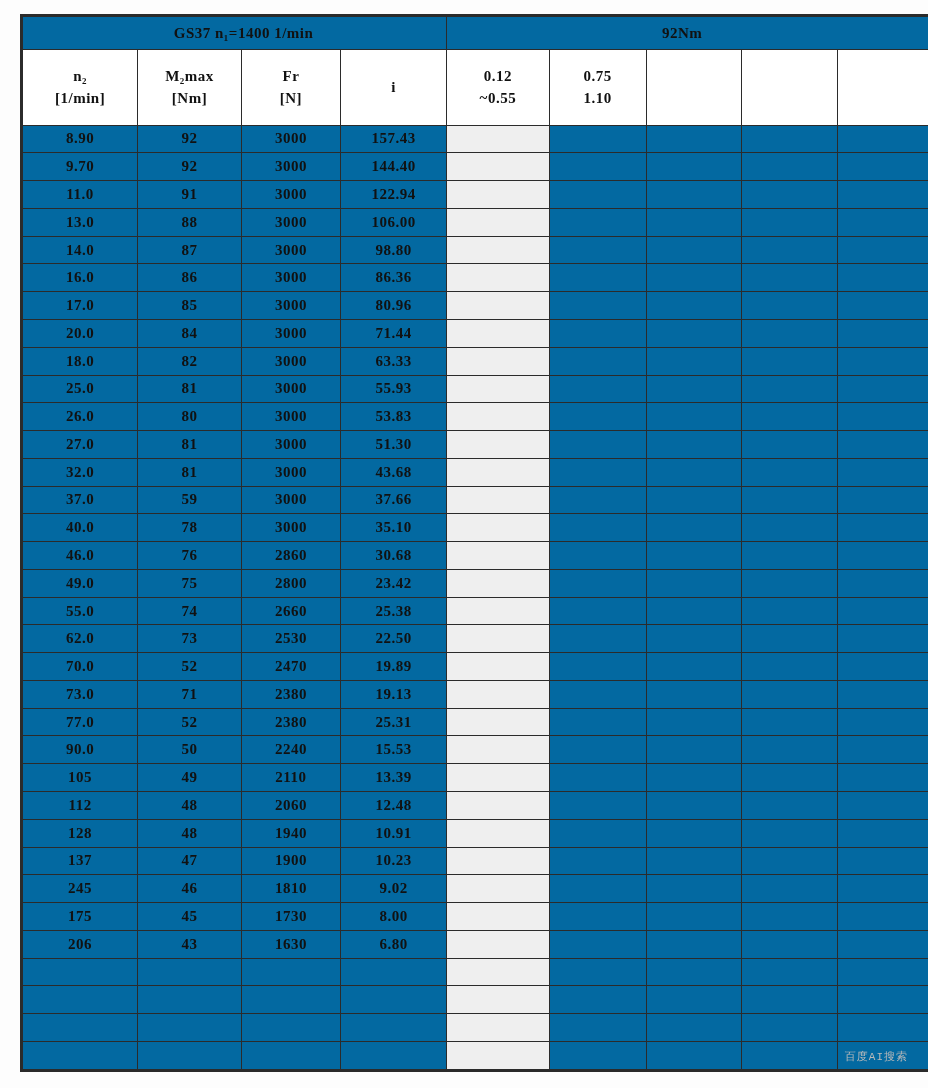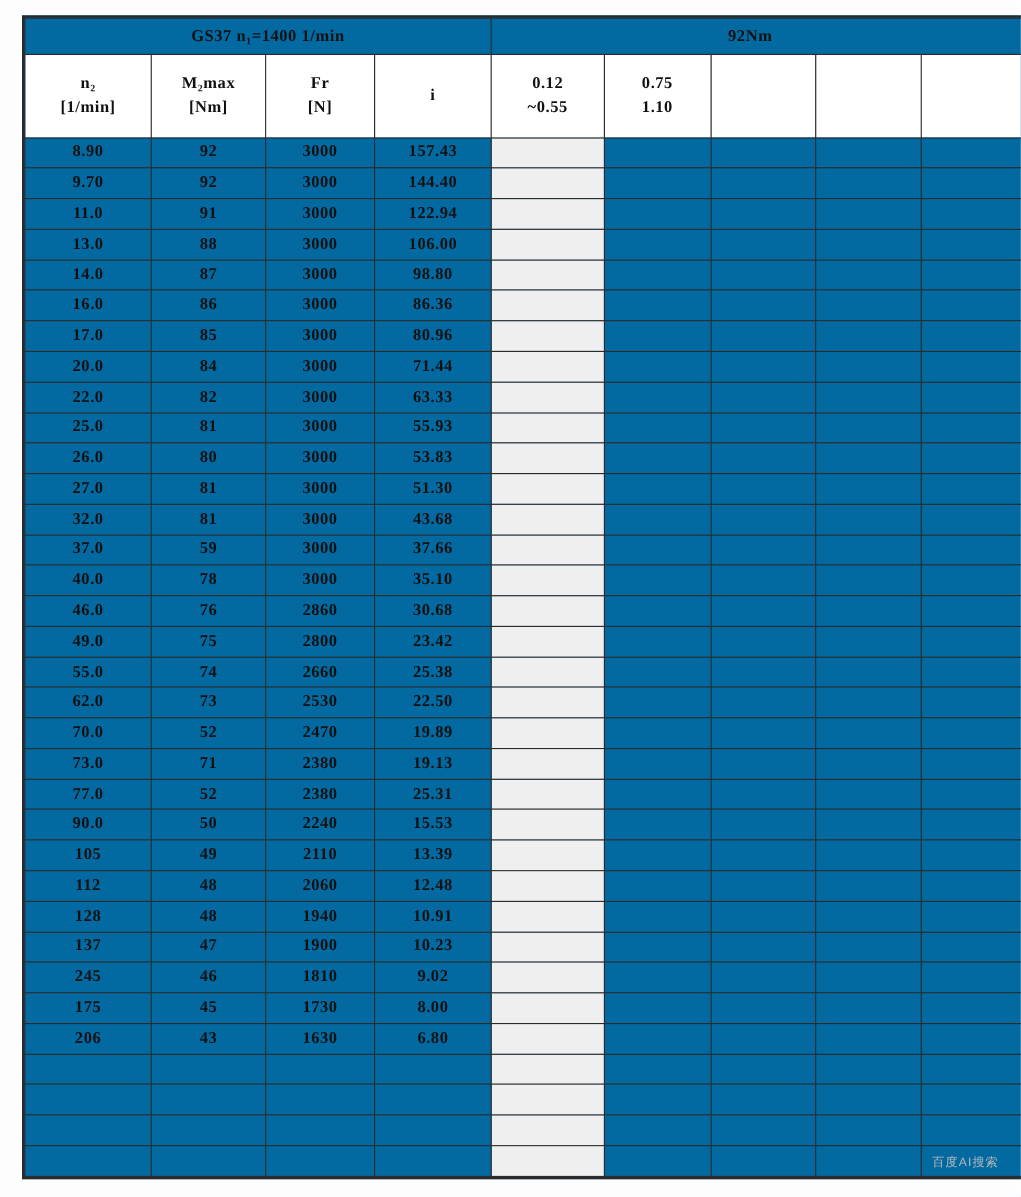--- a/index.html
+++ b/index.html
@@ -95,21 +95,21 @@
   col.c5 { width: 85px; }
   col.c6 { width: 84px; }
   col.c7 { width: 84px; }
   col.c8 { width: 84px; }
   .watermark {
     position: absolute;
     right: 26px;
     bottom: 6px;
     font-size: 11px;
     color: #b9b9b9;
-    font-family: Liberation Sans, sans-serif;
+    font-family: Liberation Mono, monospace;
     letter-spacing: 1px;
     white-space: nowrap;
   }
 </style>
 </head>
 <body>
 
 <div class="page">
   <div class="sheet">
     <table class="spec">
@@ -249,21 +249,21 @@
             <td>84</td>
             <td>3000</td>
             <td>71.44</td>
             <td class="shaded"></td>
             <td></td>
             <td></td>
             <td></td>
             <td></td>
           </tr>
           <tr class="data-row">
-            <td>22.0</td>
+            <td>18.0</td>
             <td>82</td>
             <td>3000</td>
             <td>63.33</td>
             <td class="shaded"></td>
             <td></td>
             <td></td>
             <td></td>
             <td></td>
           </tr>
           <tr class="data-row">

